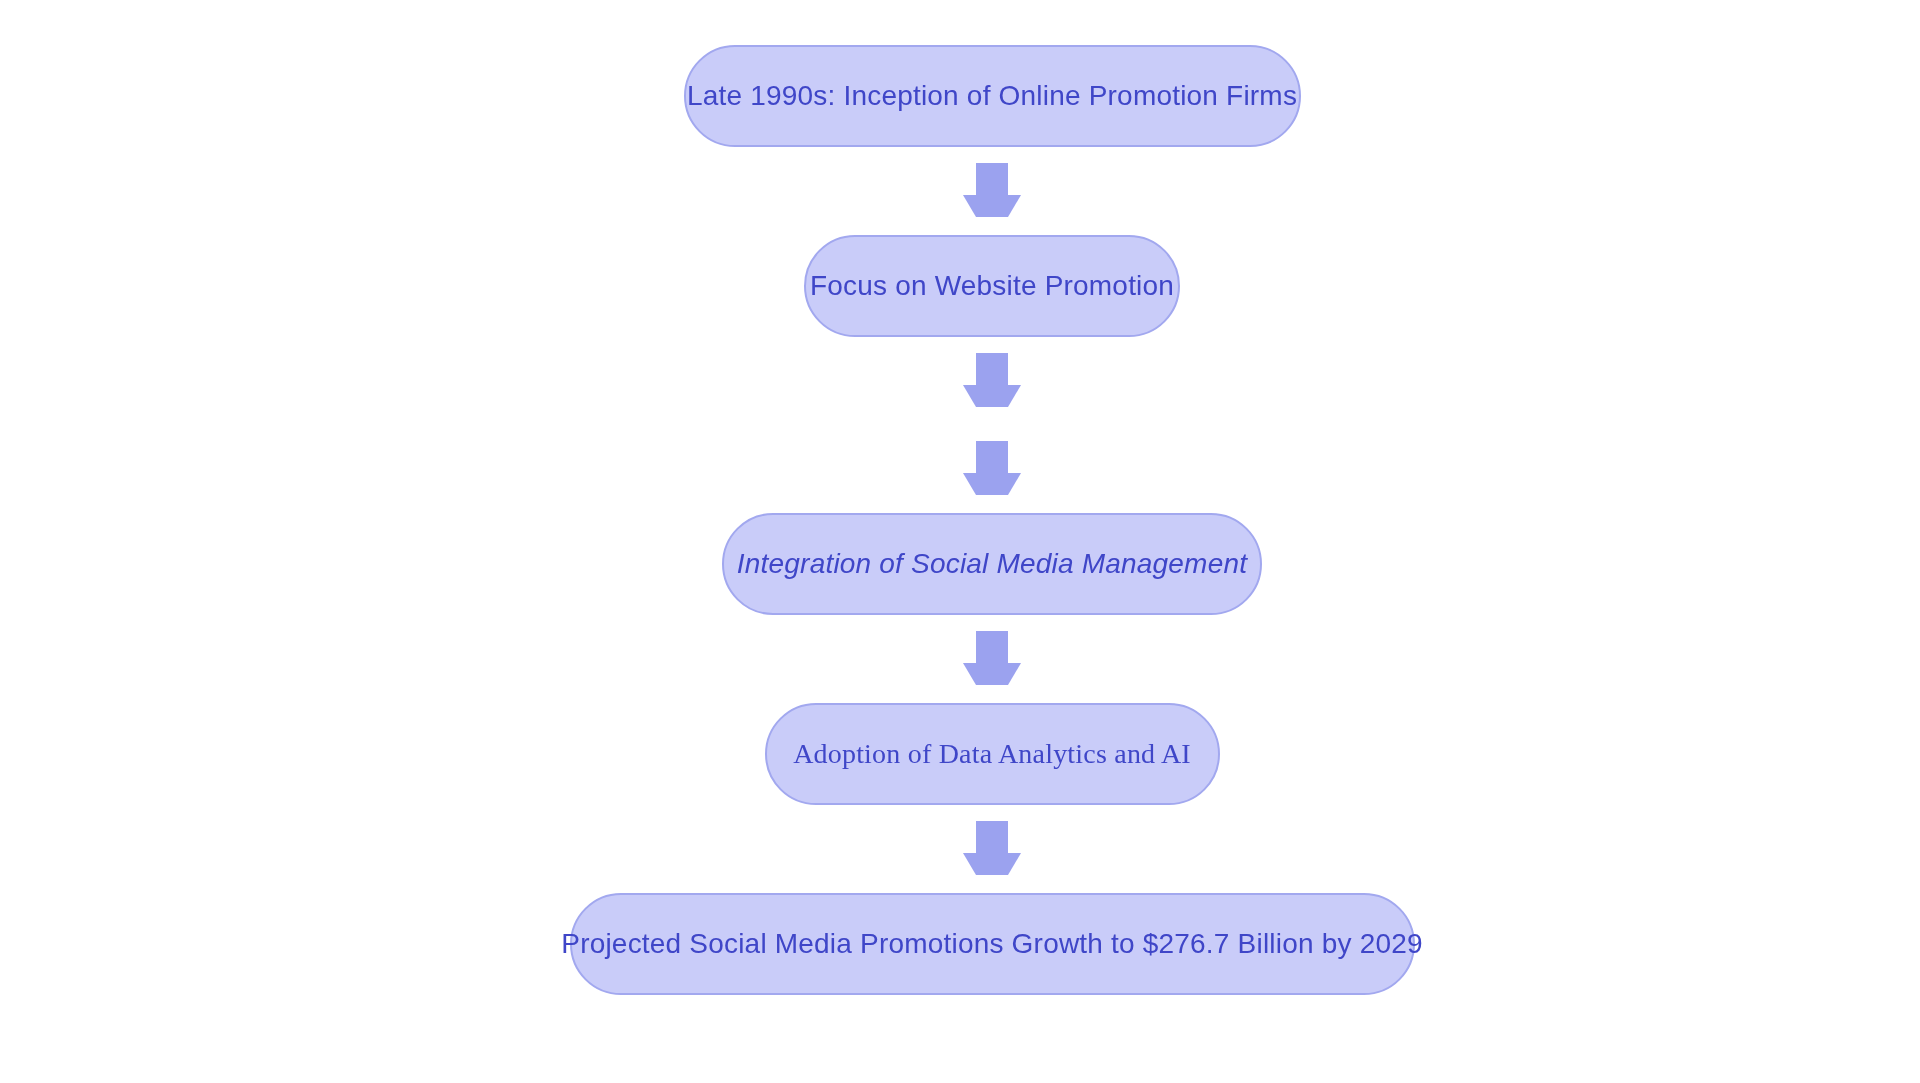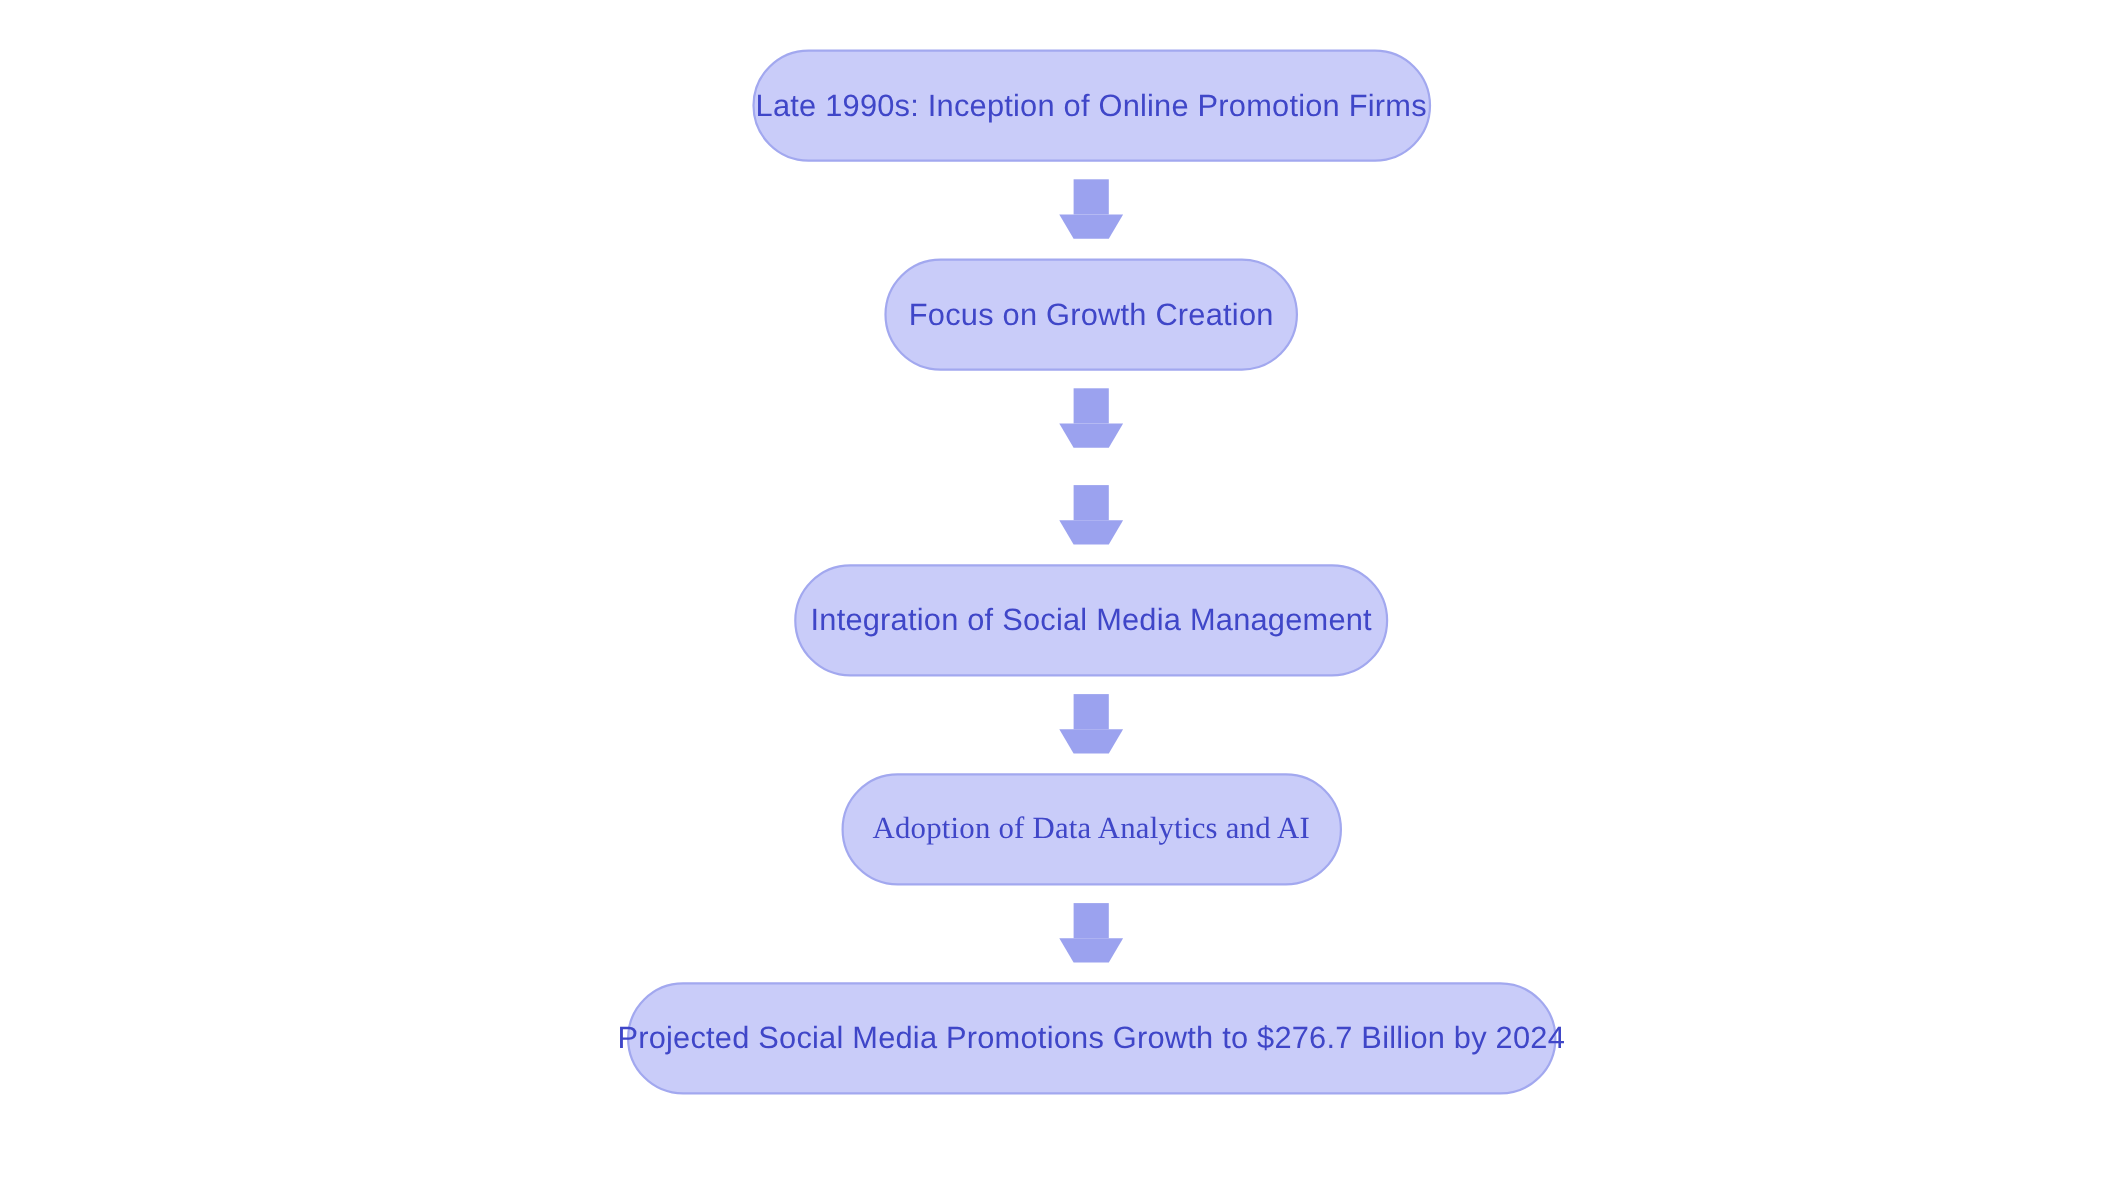--- a/index.html
+++ b/index.html
@@ -39,21 +39,21 @@
     font-size: 28px;
     font-weight: 400;
     letter-spacing: 0.2px;
     color: var(--text-color);
     white-space: nowrap;
   }
   
   .node.n0 { width: 617px; }
   .node.n1 { width: 376px; }
   .node.n2 { width: 562px; }
-  .node.n3 { width: 540px; }
+  .node.n3 { width: 540px; font-style: italic; }
   .node.n4 { width: 455px; font-family: Liberation Serif, serif; }
   .node.n5 { width: 845px; }
 
   .connector {
     height: 88px;
     display: flex;
     flex-direction: column;
     align-items: center;
     flex: 0 0 auto;
   }
@@ -78,21 +78,21 @@
   <div class="node n0">
     <span>Late 1990s: Inception of Online Promotion Firms</span>
   </div>
 
   <div class="connector">
     <div class="shaft"></div>
     <div class="head"></div>
   </div>
 
   <div class="node n1">
-    <span>Focus on Growth Creation</span>
+    <span>Focus on Website Promotion</span>
   </div>
 
   <div class="connector">
     <div class="shaft"></div>
     <div class="head"></div>
   </div>
 
 
   <div class="connector">
     <div class="shaft"></div>
@@ -111,16 +111,16 @@
   <div class="node n4">
     <span>Adoption of Data Analytics and AI</span>
   </div>
 
   <div class="connector">
     <div class="shaft"></div>
     <div class="head"></div>
   </div>
 
   <div class="node n5">
-    <span>Projected Social Media Promotions Growth to $276.7 Billion by 2024</span>
+    <span>Projected Social Media Promotions Growth to $276.7 Billion by 2029</span>
   </div>
 
 </div>
 
 </body></html>

